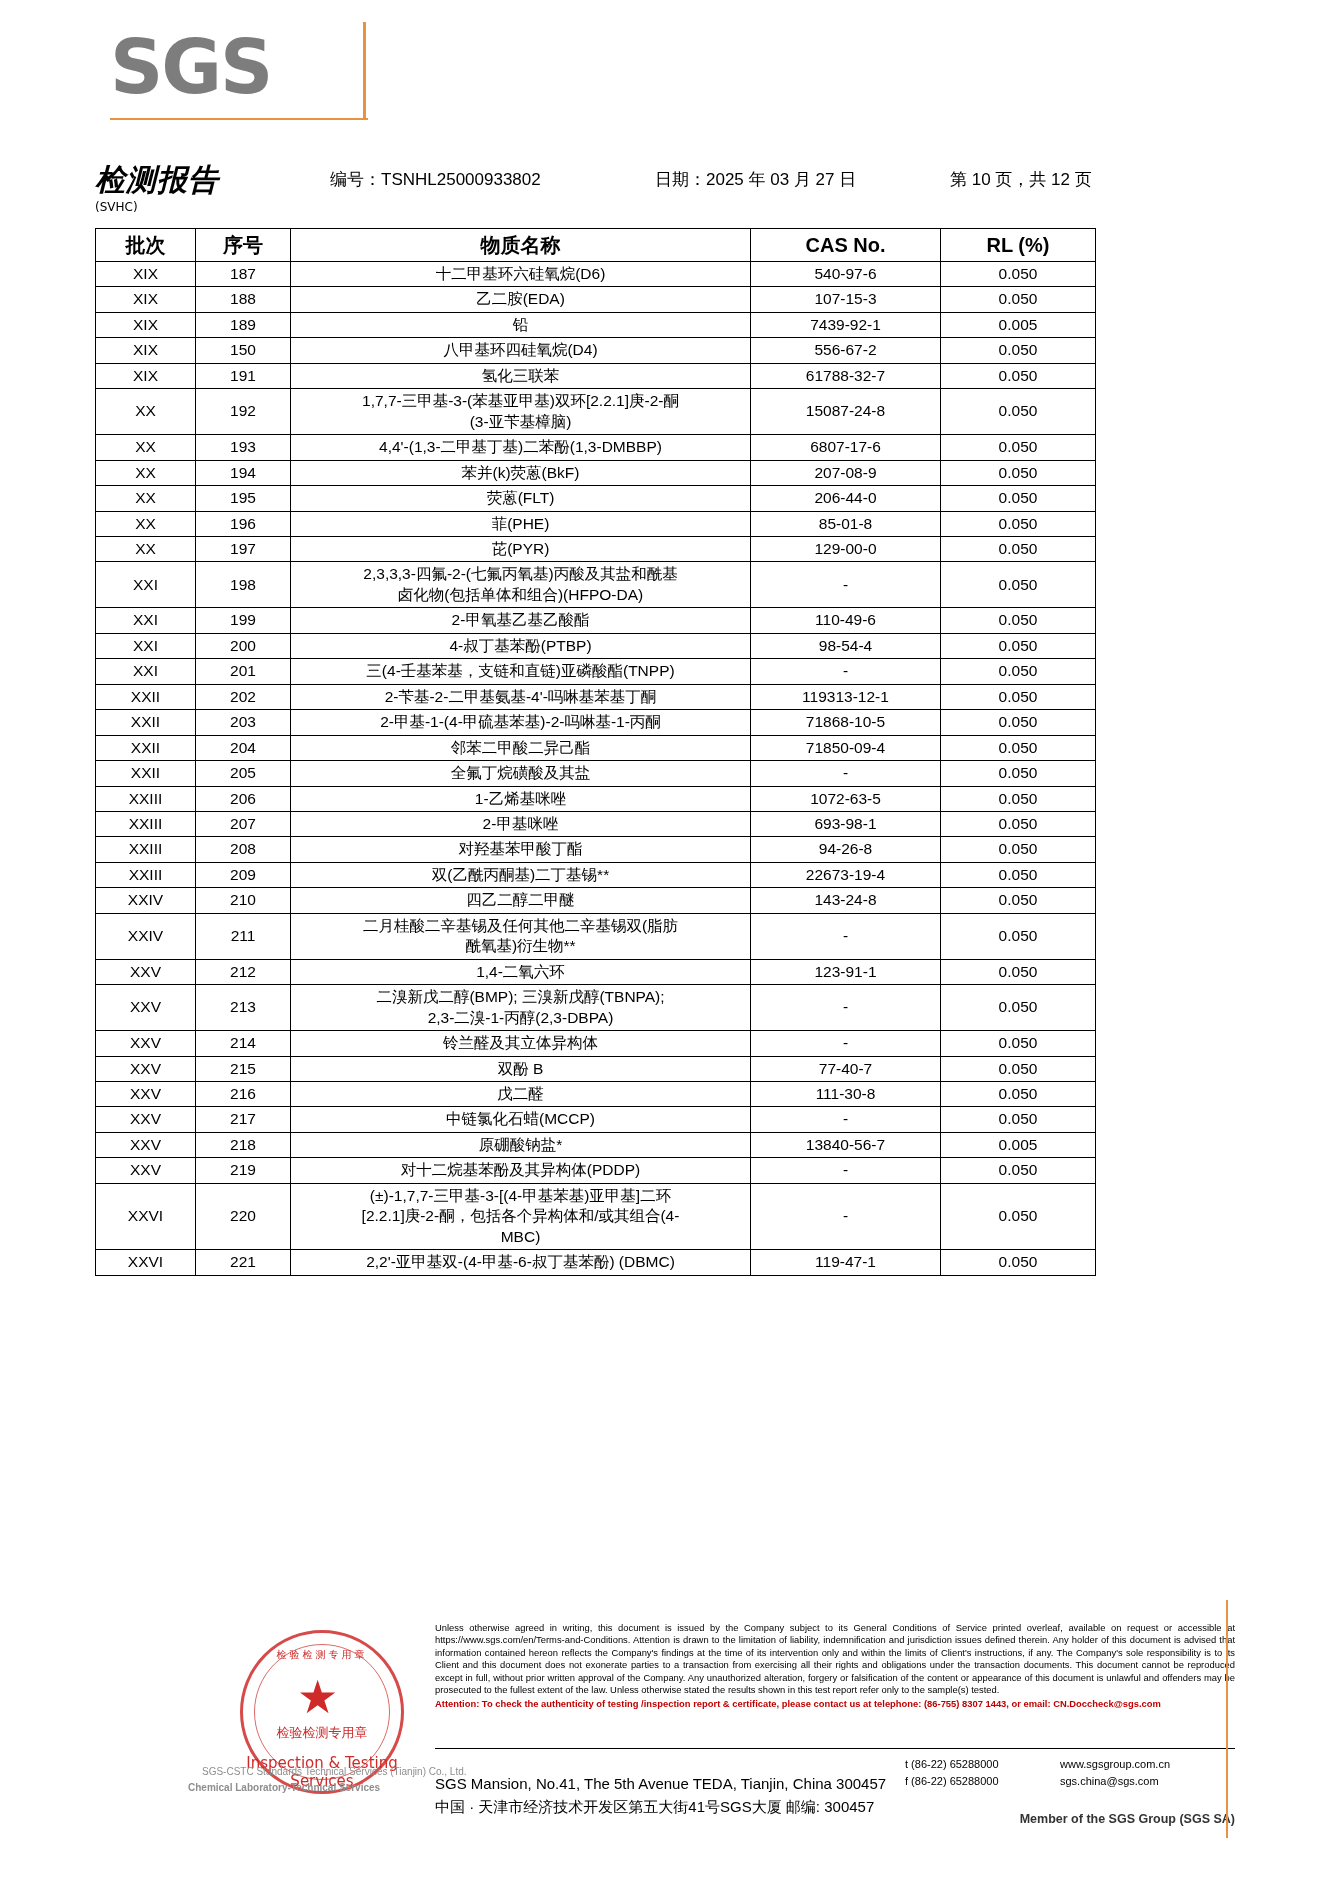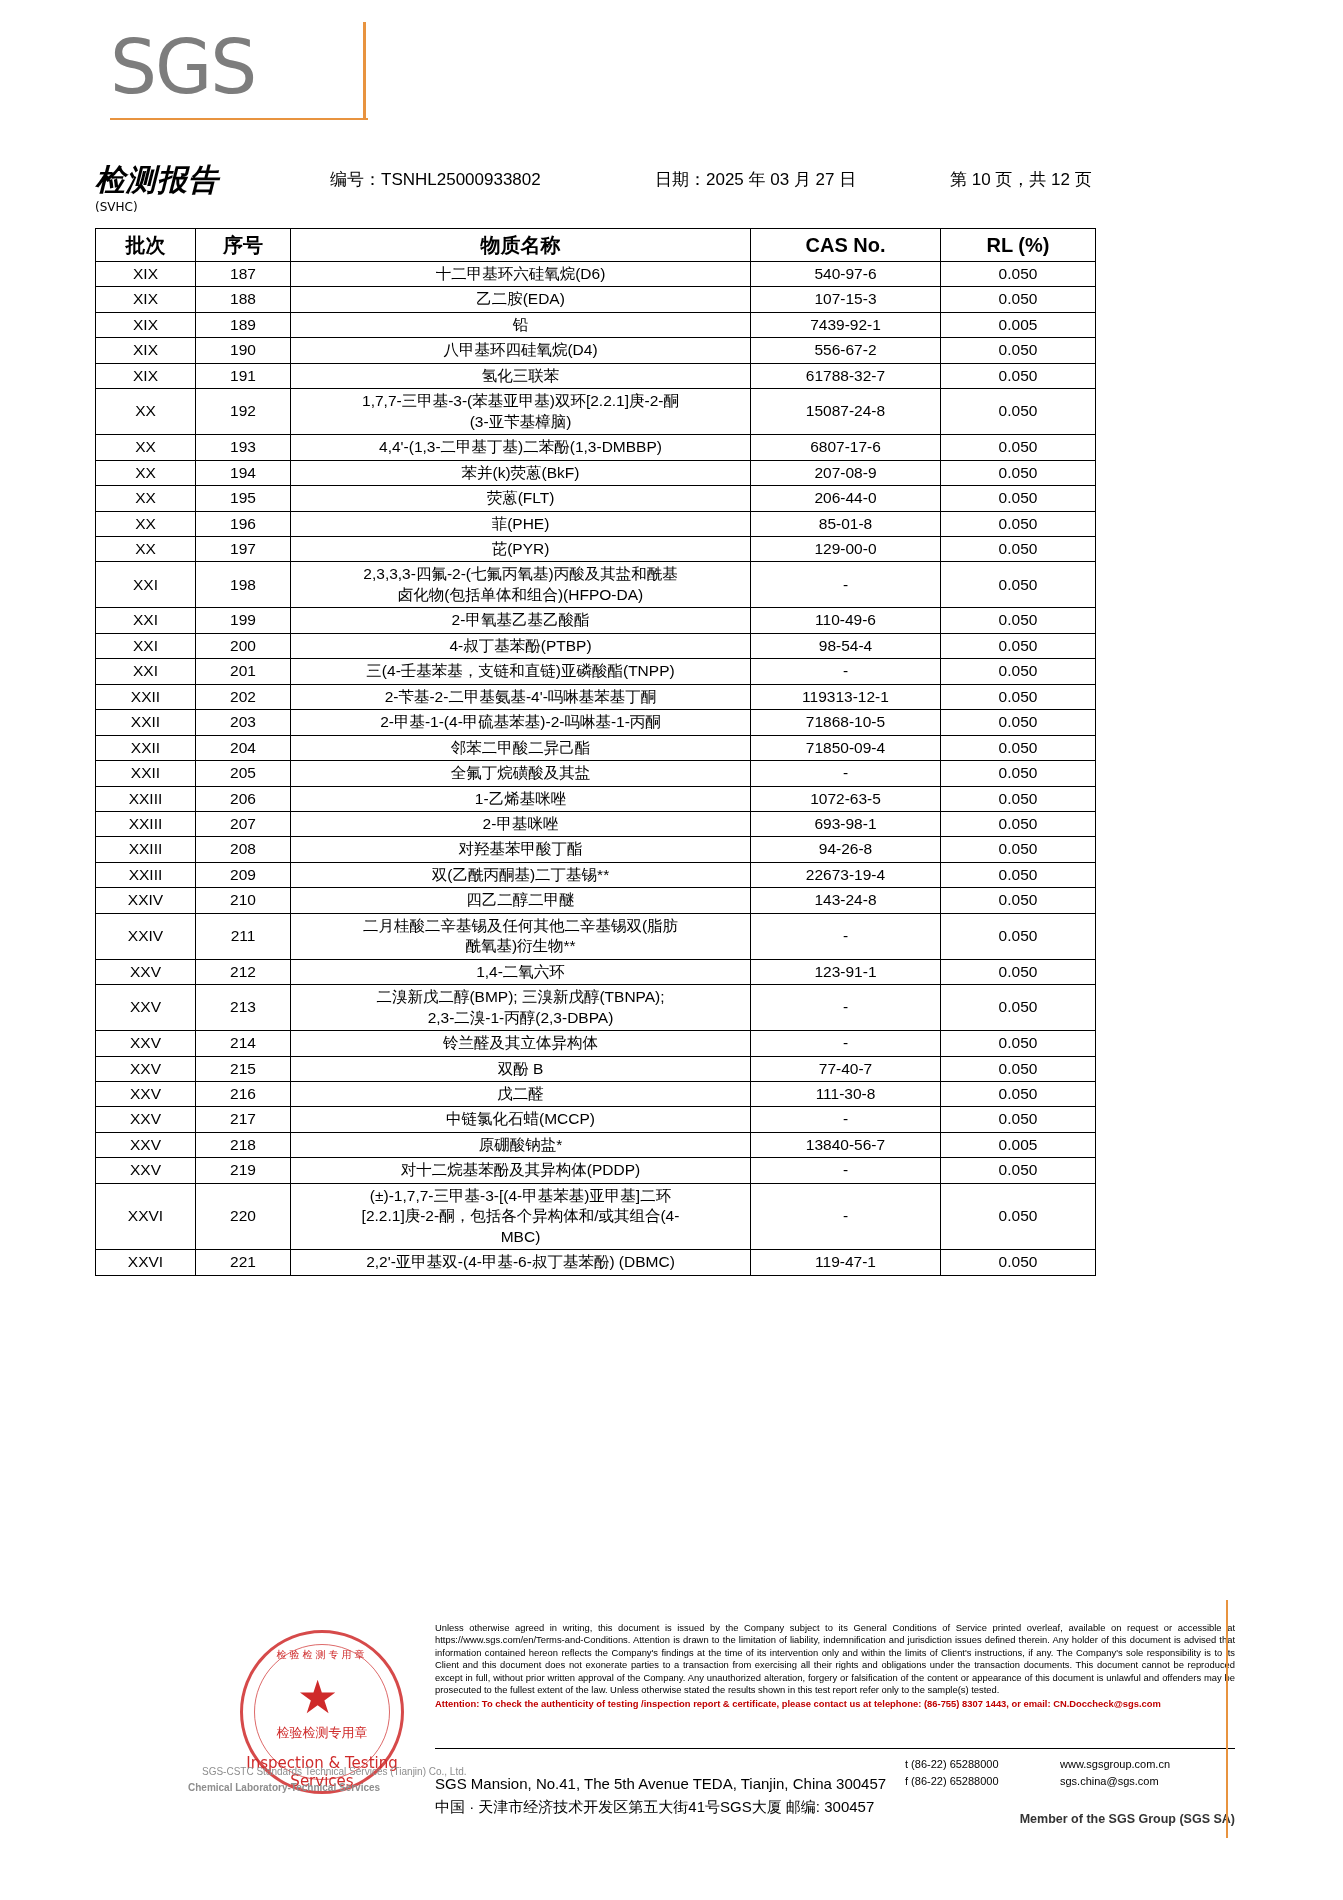--- a/index.html
+++ b/index.html
@@ -26,21 +26,21 @@
   
   .header {
     position: relative;
     height: 160px;
   }
   .sgs-logo {
     position: absolute;
     left: 15px;
     top: 30px;
     font-family: "DejaVu Sans", sans-serif;
-    font-weight: normal;
+    font-weight: bold;
     font-size: 74px;
     letter-spacing: -2px;
     color: #7d7d7d;
     line-height: 1;
   }
   .logo-vline {
     position: absolute;
     left: 268px;
     top: 22px;
     width: 3px;
@@ -342,21 +342,21 @@
         </tr>
         <tr>
           <td>XIX</td>
           <td>189</td>
           <td class="name">铅</td>
           <td>7439-92-1</td>
           <td>0.005</td>
         </tr>
         <tr>
           <td>XIX</td>
-          <td>190</td>
+          <td>150</td>
           <td class="name">八甲基环四硅氧烷(D4)</td>
           <td>556-67-2</td>
           <td>0.050</td>
         </tr>
         <tr>
           <td>XIX</td>
           <td>191</td>
           <td class="name">氢化三联苯</td>
           <td>61788-32-7</td>
           <td>0.050</td>

